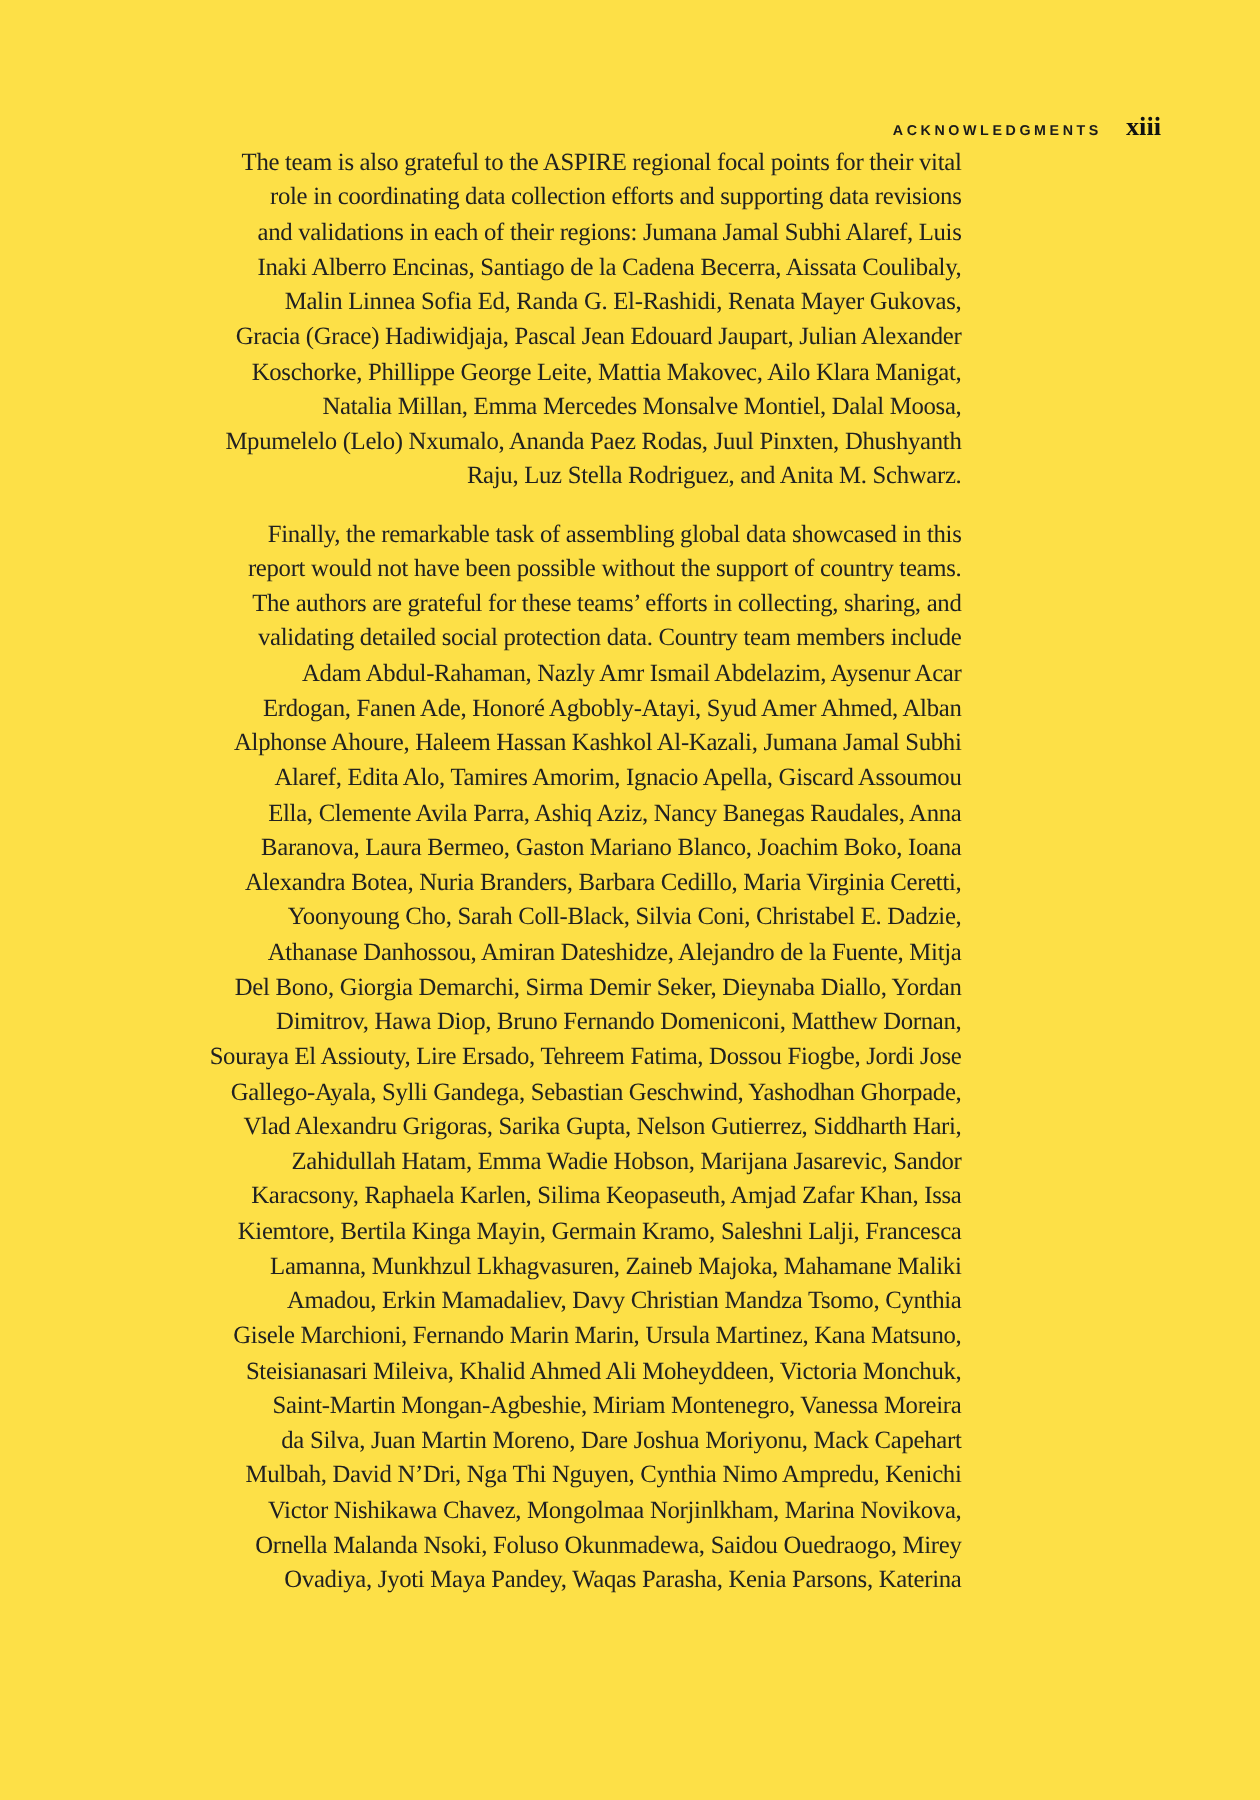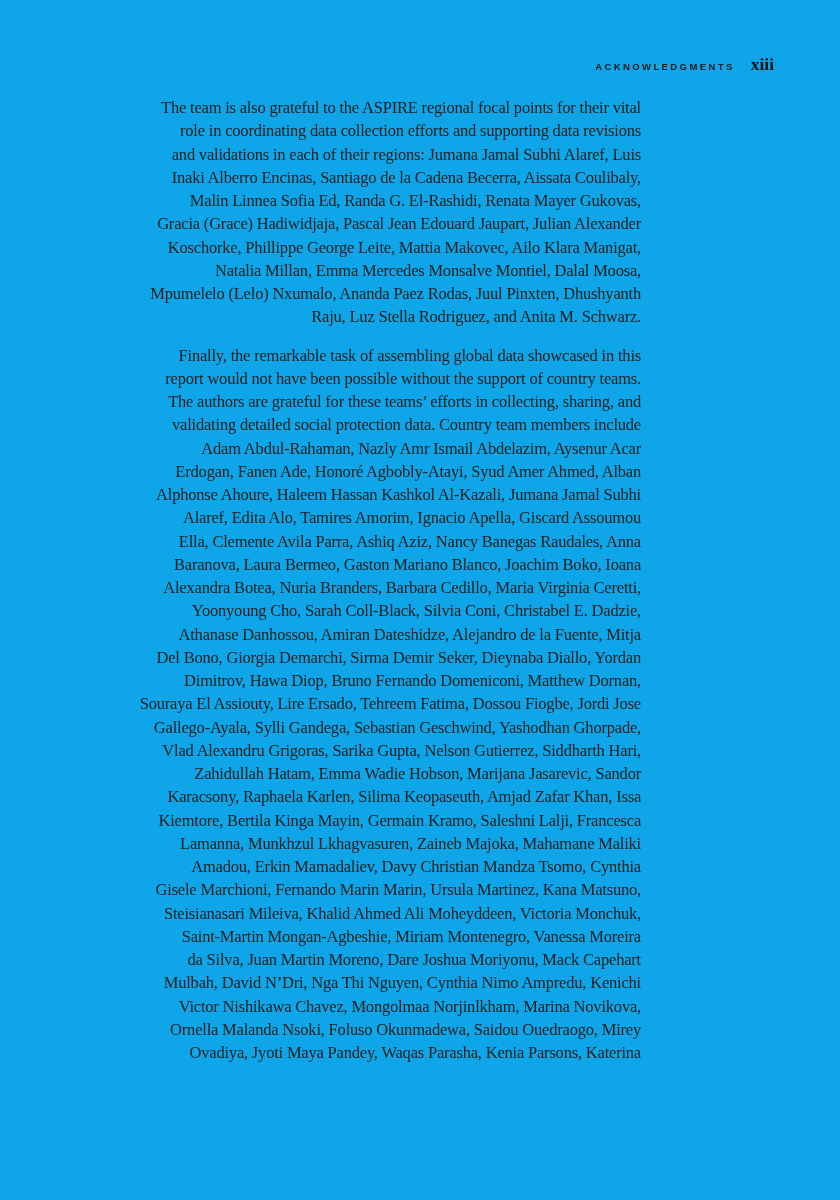--- a/index.html
+++ b/index.html
@@ -4,21 +4,21 @@
 <style>
   html, body {
     margin: 0;
     padding: 0;
     background: #ffffff;
   }
   .page {
     position: relative;
     width: 840px;
     height: 1200px;
-    background: #0ea5e9;
+    background: #fde047;
     overflow: hidden;
   }
   .running-head {
     position: absolute;
     top: 54px;
     right: 66px;
     display: flex;
     align-items: baseline;
     gap: 16px;
   }
@@ -27,20 +27,21 @@
     font-size: 9.5px;
     font-weight: 600;
     letter-spacing: 2.4px;
     color: #1a1a1a;
   }
   .rh-page {
     font-family: "Liberation Serif", serif;
     font-size: 17.5px;
     font-weight: 700;
     color: #111111;
+    margin-top: 20px;
   }
   .body-text {
     position: absolute;
     left: 96px;
     top: 96px;
     width: 545px;
   }
   .para {
     margin: 0 0 15px 0;
     font-family: "Liberation Serif", serif;

